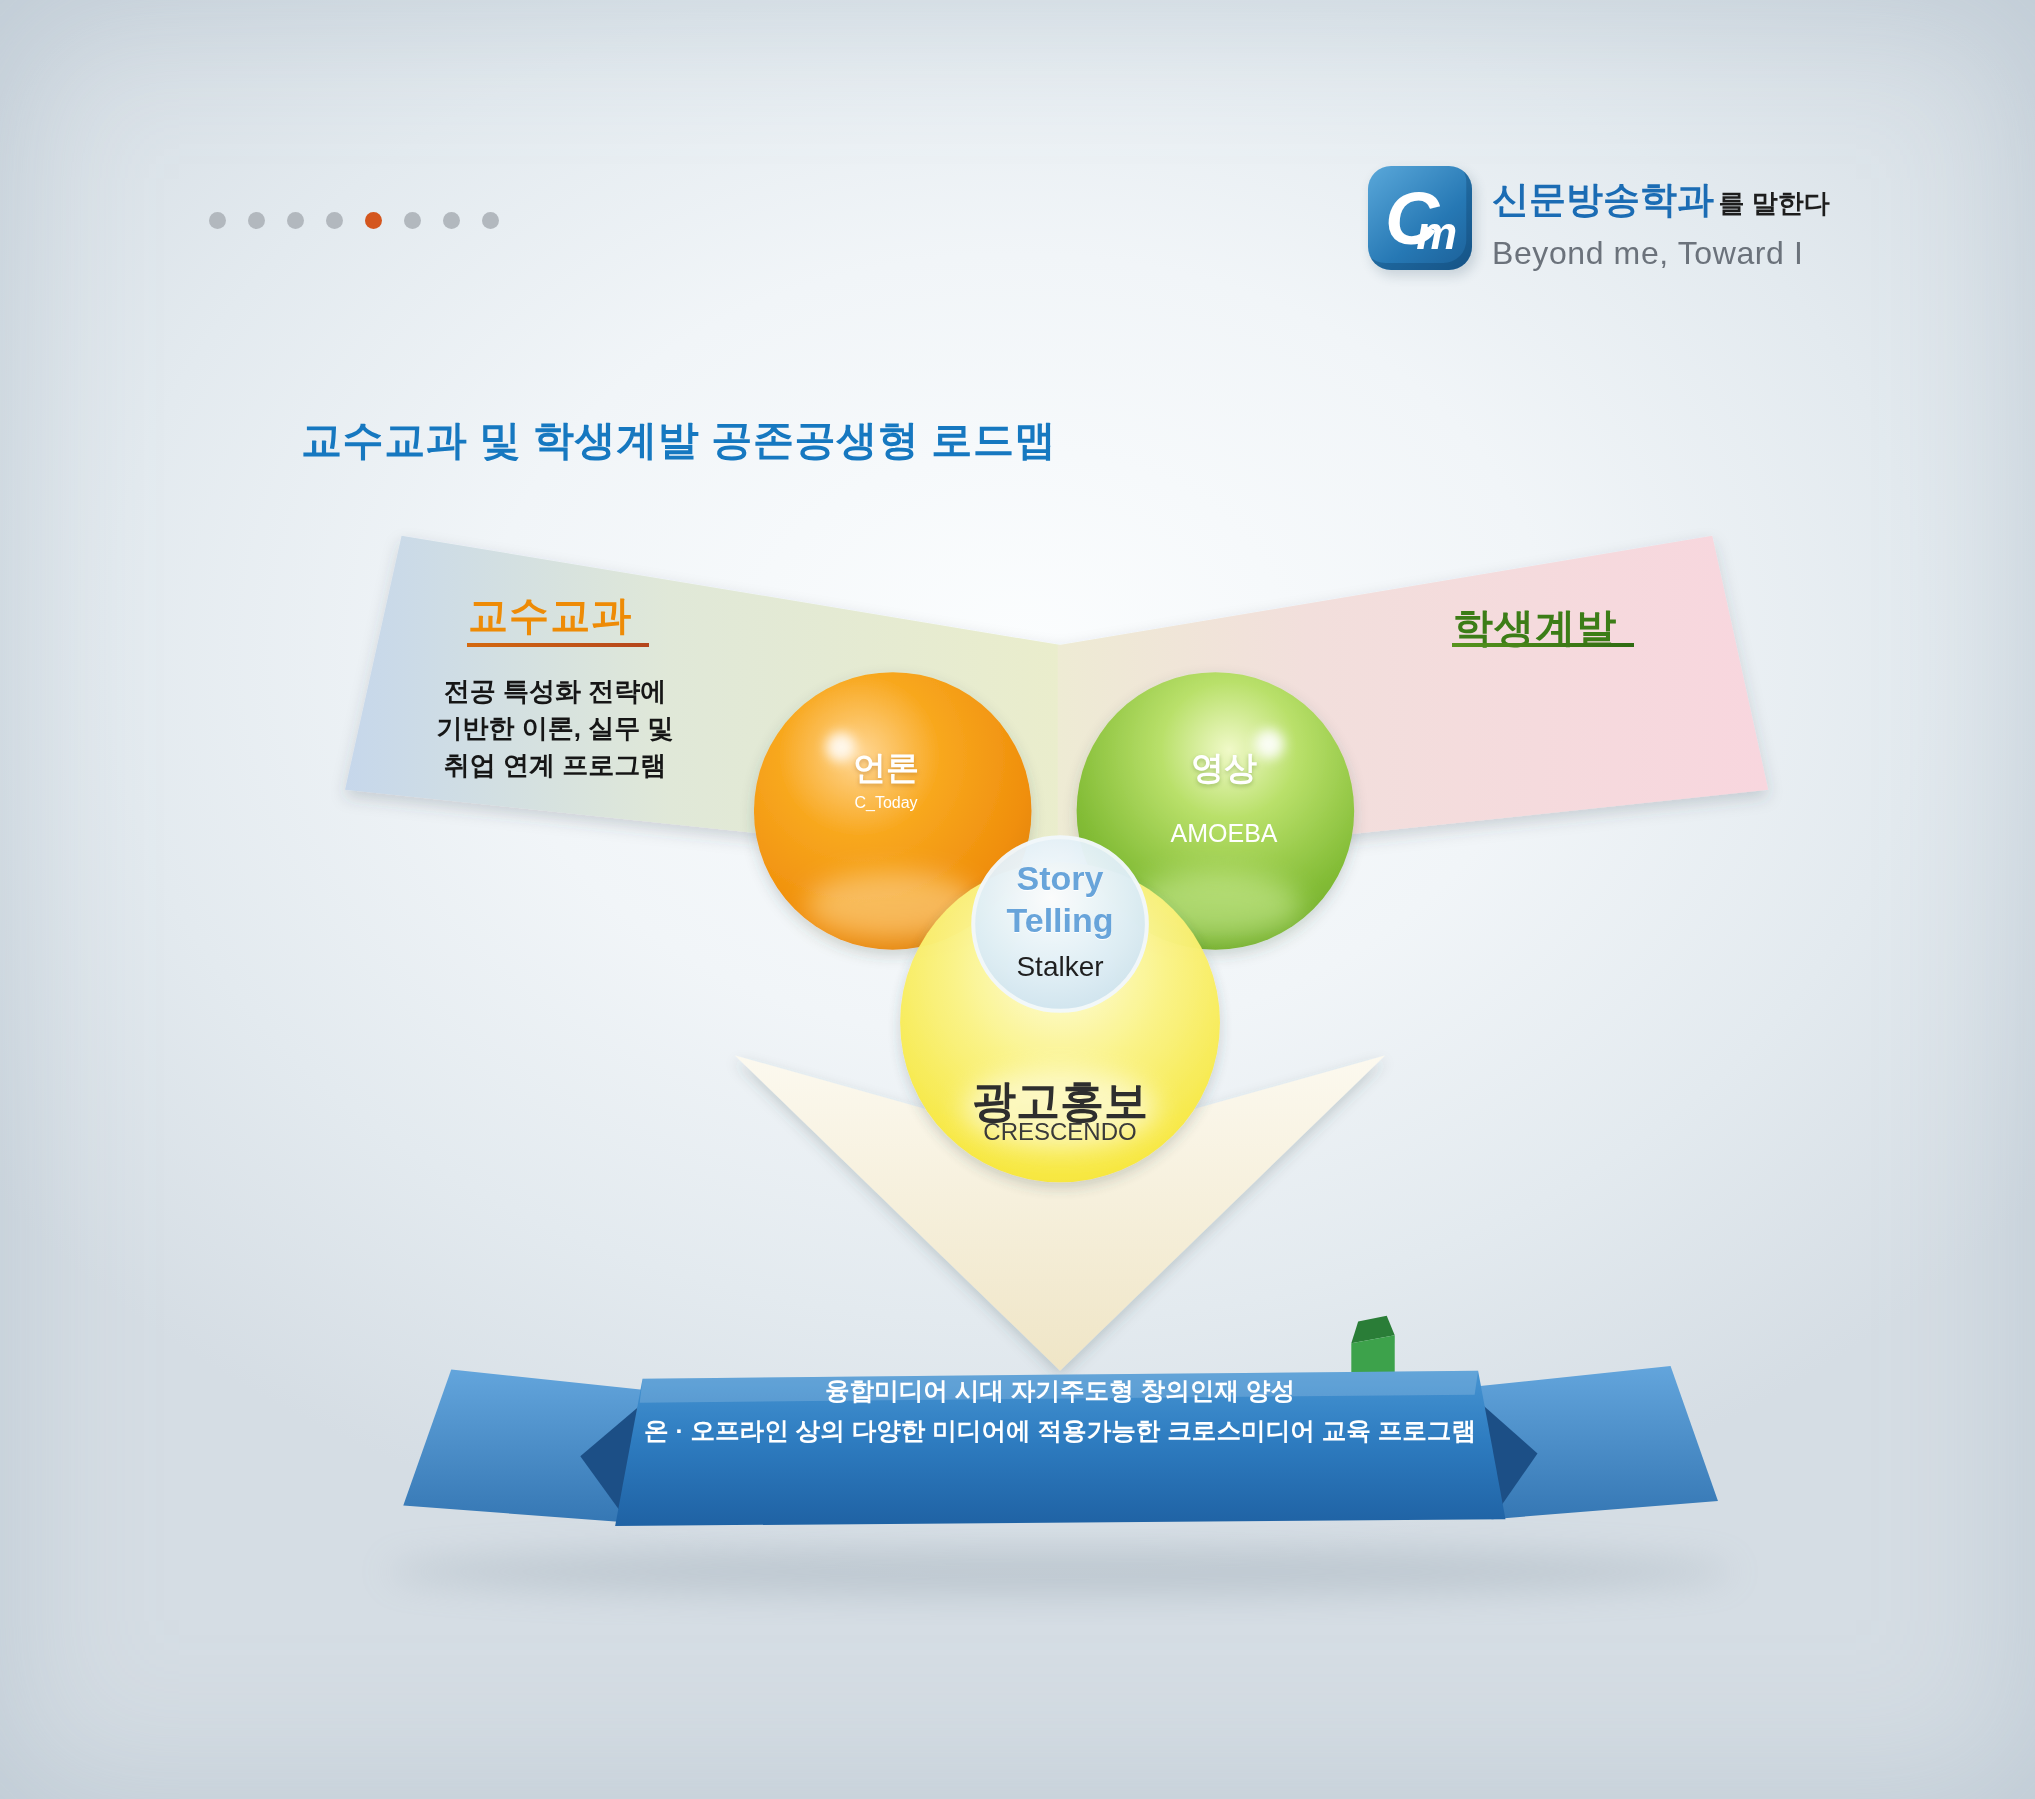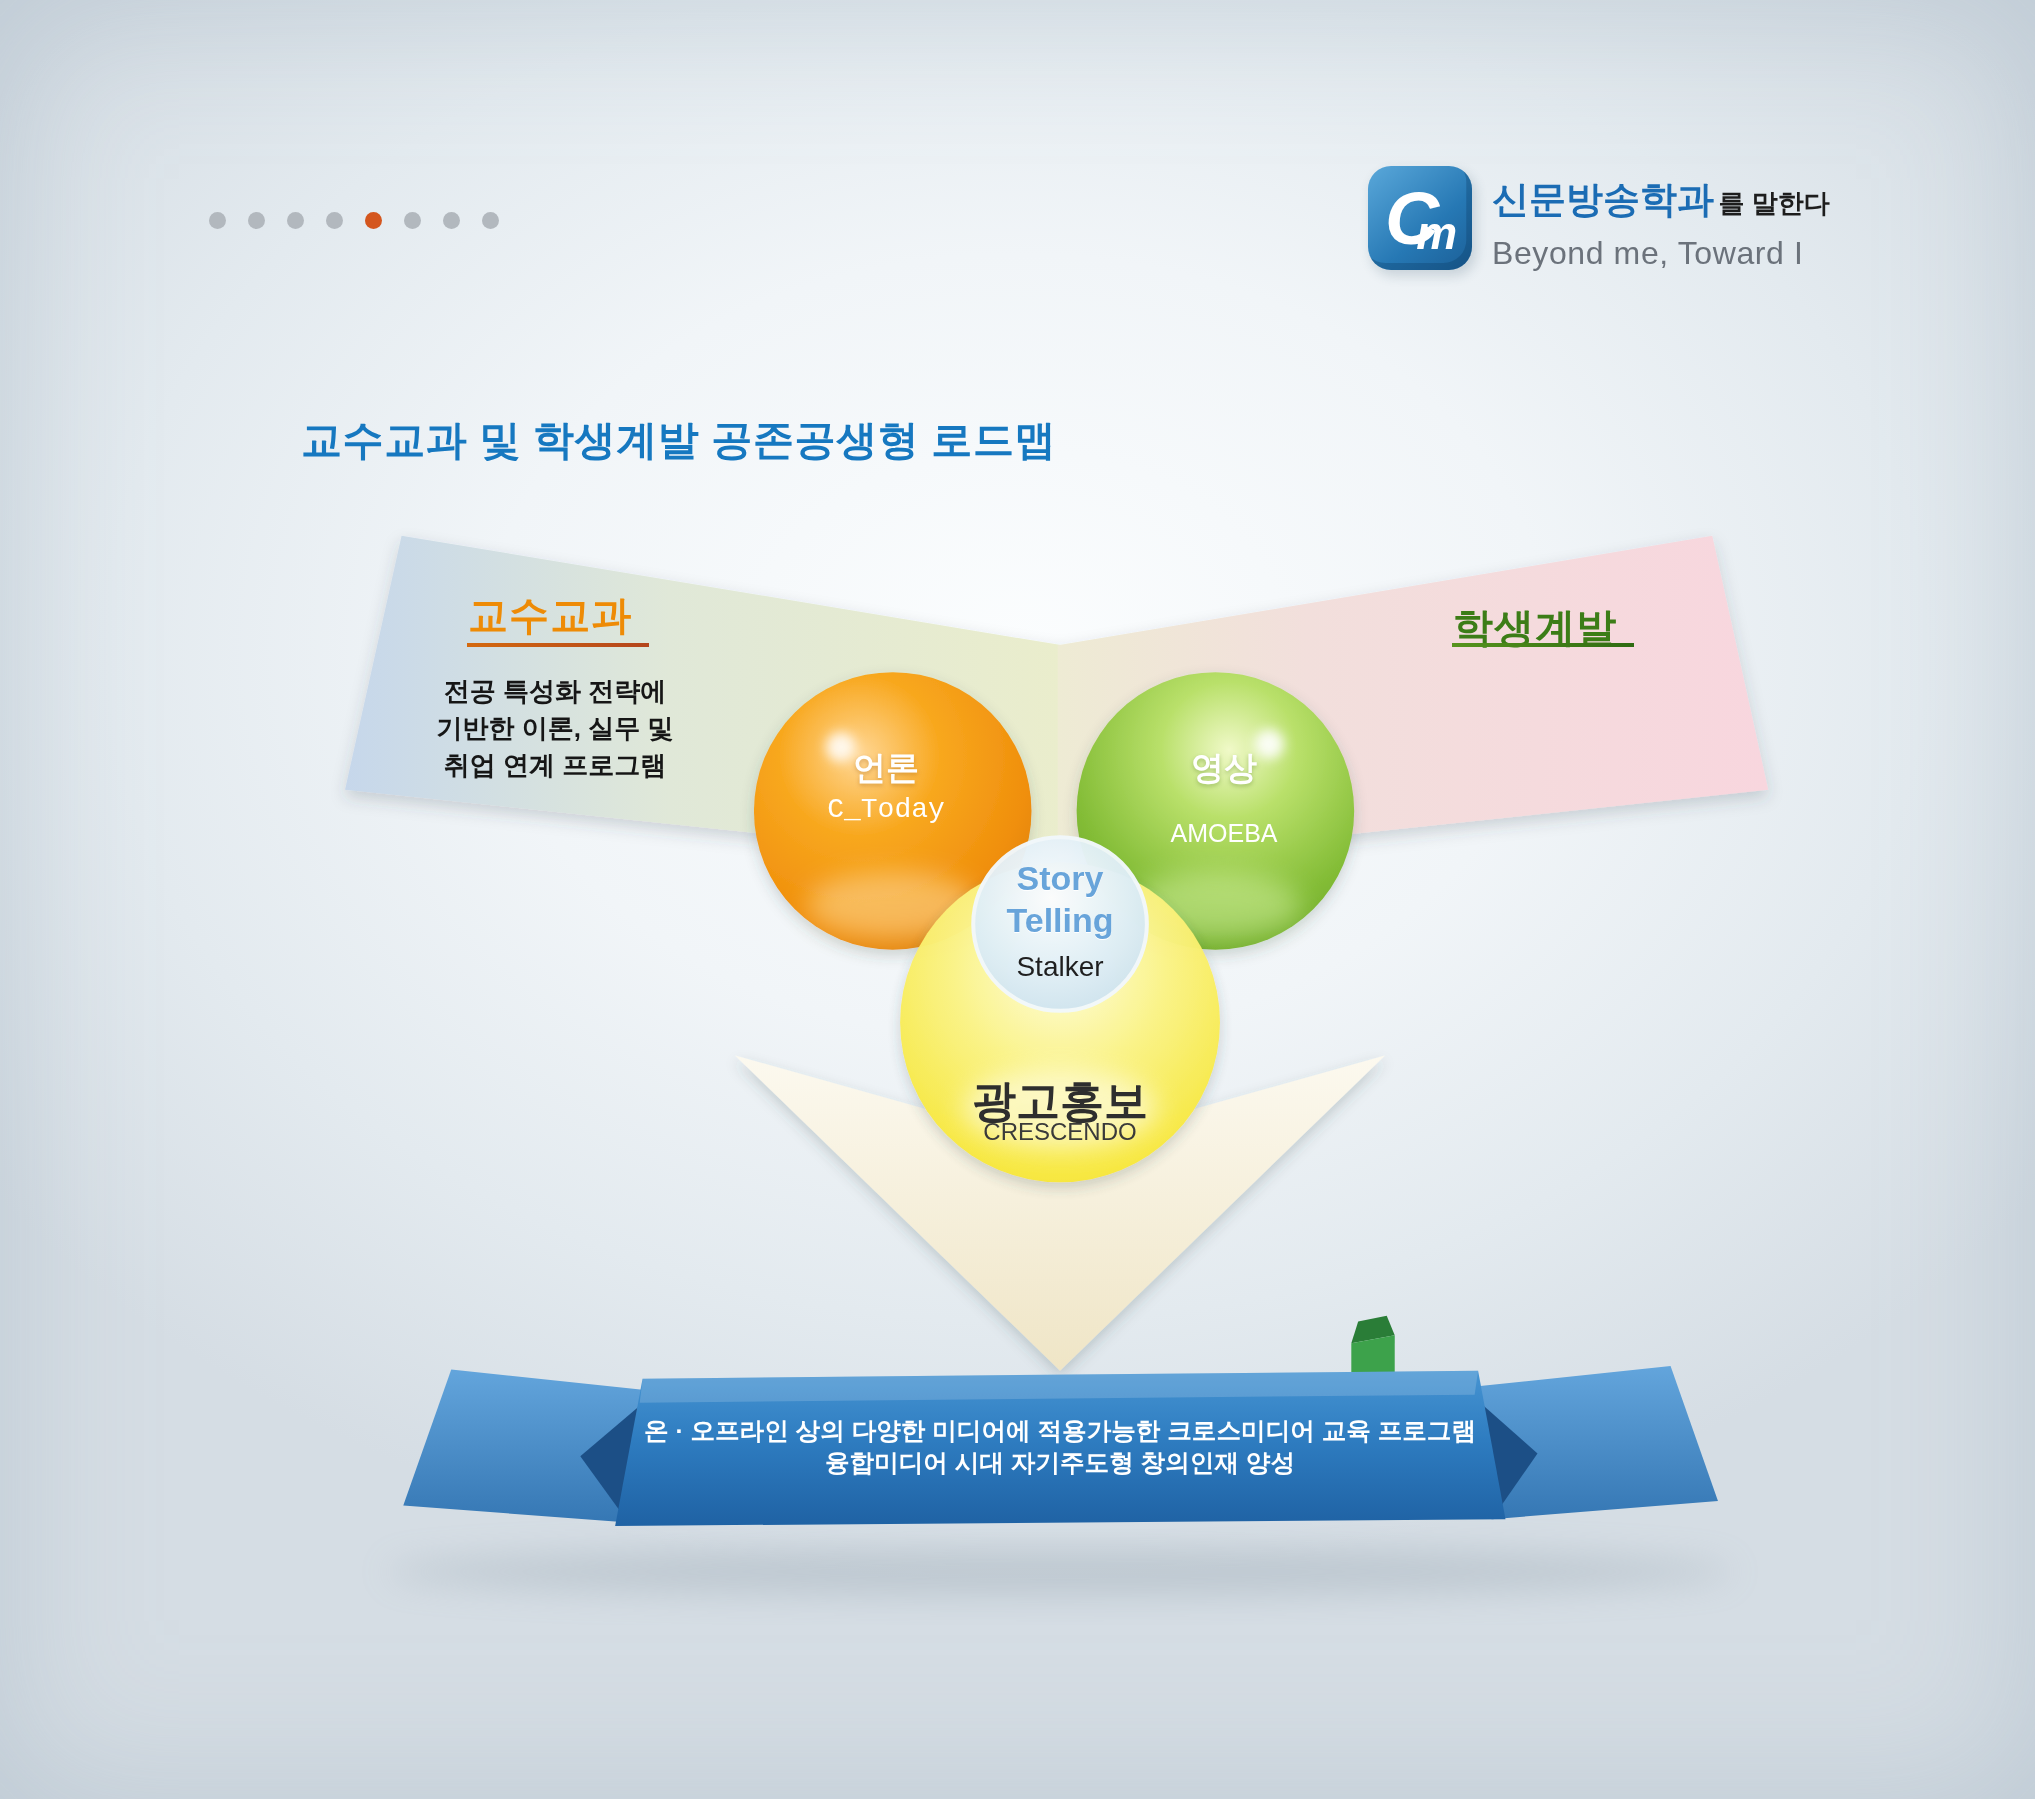--- a/index.html
+++ b/index.html
@@ -39,32 +39,32 @@
   .faculty-title{left:468px;top:588px;font-size:40px;font-weight:800;color:#ee8b06;letter-spacing:1.1px;}
   .faculty-underline{position:absolute;left:467px;top:643px;width:182px;height:4px;background:linear-gradient(90deg,#d4690f,#b4451c);}
   .student-title{left:1453px;top:588px;font-size:40px;font-weight:800;color:#3c7d17;letter-spacing:1.1px;margin-top:12px;}
   .student-underline{position:absolute;left:1452px;top:643px;width:182px;height:4px;background:linear-gradient(90deg,#57941d,#2f6b12);}
   .banner-body{position:absolute;font-size:26px;font-weight:600;color:#161616;line-height:37px;}
   .faculty-body{left:555px;top:673px;text-align:center;transform:translateX(-50%);}
   .student-body{left:1453px;top:673px;text-align:left;}
 
   
   .press-label{left:886px;top:746px;font-size:33px;font-weight:700;color:#fff;text-shadow:0 1.7px 4.6px rgba(150,80,0,.35);}
-  .press-sub{left:886px;top:794px;font-size:28px;color:#fff;font-family:Liberation Mono, monospace;}
+  .press-sub{left:886px;top:794px;font-size:16px;color:#fff;}
   .video-label{left:1224px;top:746px;font-size:33px;font-weight:700;color:#fff;text-shadow:0 1.7px 4.6px rgba(60,110,10,.35);}
   .video-sub{left:1224px;top:794px;font-size:25px;color:#fff;margin-top:25px;}
   .ad-label{left:1060px;top:1072px;font-size:44px;font-weight:700;color:#2e2e2e;}
   .ad-sub{left:1060px;top:1118px;font-size:24px;color:#3a3a3a;}
   .story-1{left:1060px;top:859px;font-size:34px;font-weight:800;color:#68a4da;text-shadow:0 1.1px 0 #fff;}
   .story-2{left:1060px;top:901px;font-size:34px;font-weight:800;color:#68a4da;text-shadow:0 1.1px 0 #fff;}
   .story-sub{left:1060px;top:951px;font-size:28px;color:#1f1f1f;}
 
   
   .ribbon-line1{left:1060px;top:1414px;font-size:24.6px;font-weight:600;color:#fff;}
-  .ribbon-line2{left:1060px;top:1446px;font-size:24.6px;font-weight:600;color:#fff;}
+  .ribbon-line2{left:1060px;top:1374px;font-size:24.6px;font-weight:600;color:#fff;}
 </style>
 </head>
 <body>
 
 <div class="page">
 
   <svg class="art" width="2035" height="1799" viewBox="0 0 3563 3150">
     <defs>
       <linearGradient id="gradLeftBanner" x1="0" y1="0" x2="1" y2="0">
         <stop offset="0" stop-color="#c6d7eb"></stop>

